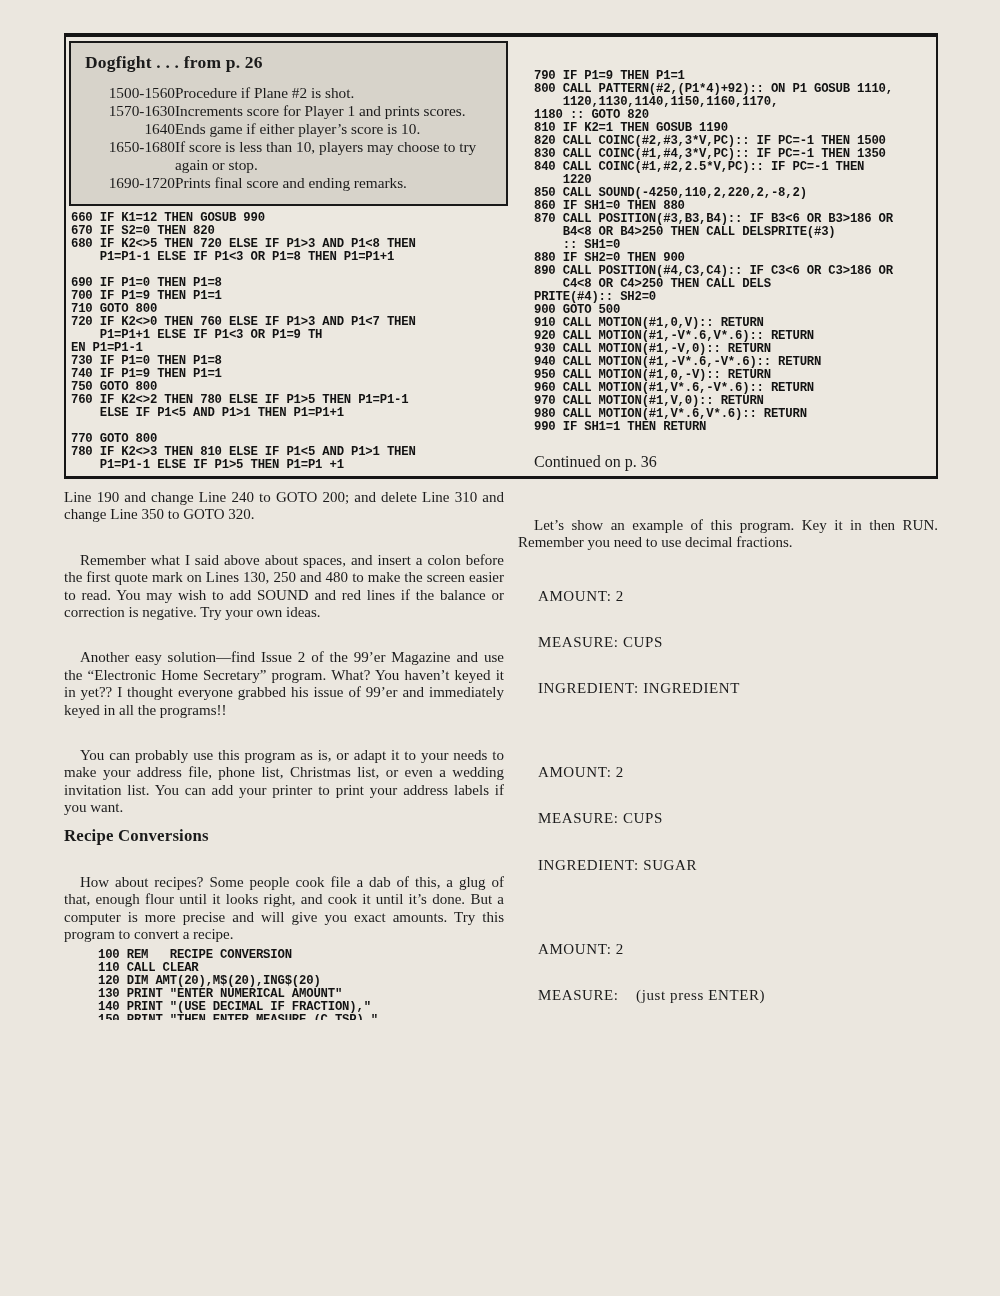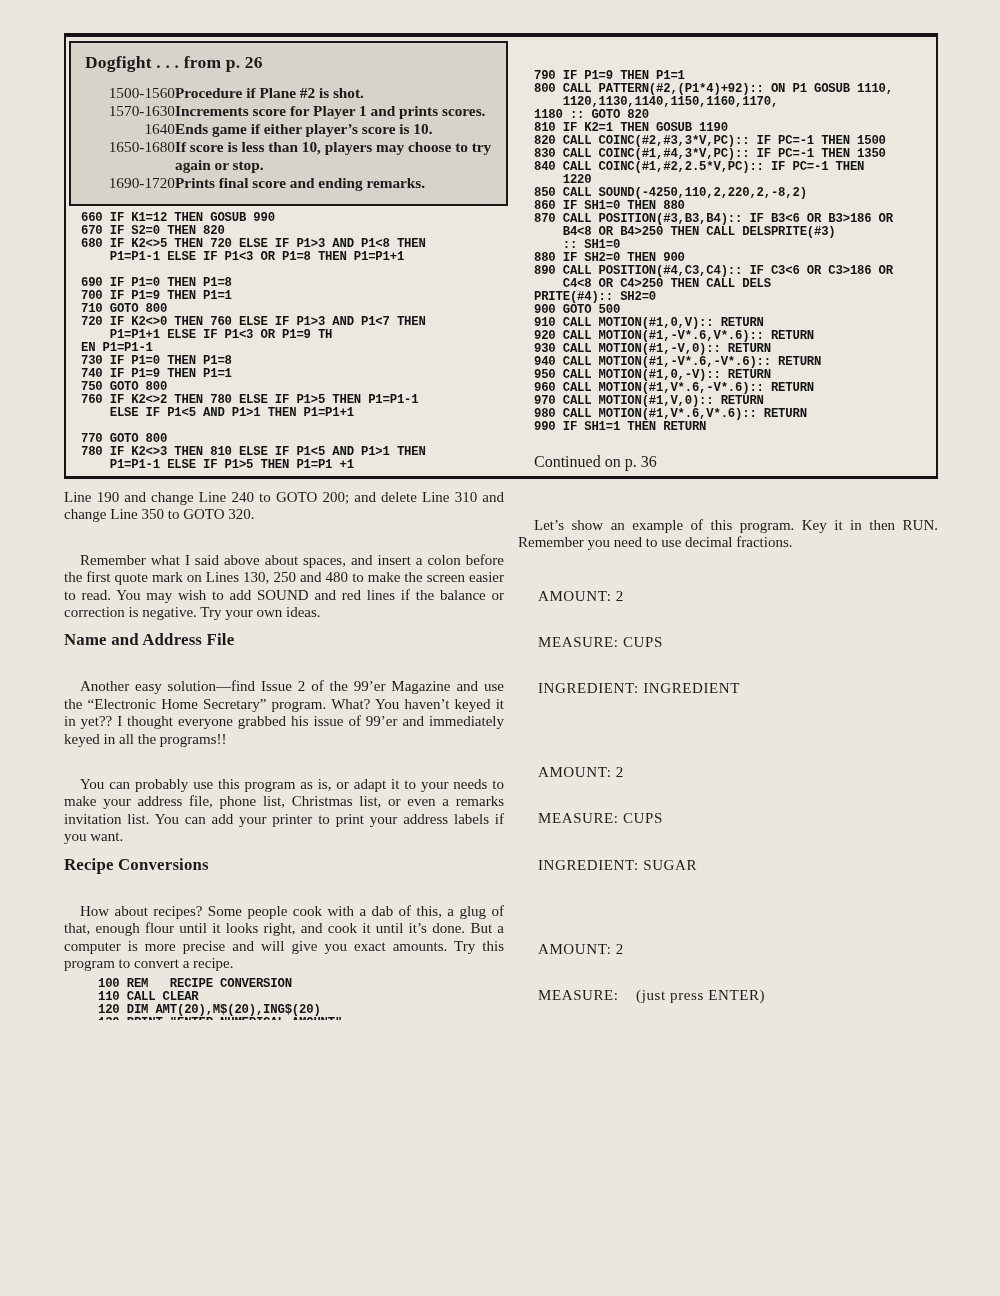--- a/index.html
+++ b/index.html
@@ -32,32 +32,32 @@
 
   .dogfight-panel {
     background:#d7d3ca;
     border:2px solid #191919;
     margin:1px 16px 6px 0;
     padding:9px 8px 12px 14px;
   }
   .dg-title { font-size:17.5px; font-weight:700; letter-spacing:.2px; margin-bottom:11px; }
   .dg-row { display:flex; font-size:15.3px; line-height:18px; }
   .dg-range { width:90px; flex:none;text-align:right; }
-  .dg-desc { flex:1;font-weight:bold; }
+  .dg-desc { flex:1; }
 
   .code {
     font-family:"Liberation Mono", monospace;
     font-weight:700;
     font-size:12.3px;
     line-height:13px;
     letter-spacing:-.2px;
     color:#121212;
     white-space:pre;
   }
-  .box-left > .code { margin:5px 0 0 12px; }
+  .box-left > .code { margin:5px 0 0 2px; }
   .box-right > .code { margin-top:30px; }
   .continued {
     margin-top:auto;
     text-align:left;
     font-size:16px;
     padding:3px 4px 1px 0;
   }
 
   
   .columns { display:flex; gap:14px; margin-top:10px; }
@@ -174,26 +174,25 @@
       <div class="continued">Continued on p. 36</div>
     </div>
   </div>
 
   <div class="columns">
 
     <div class="left-col">
       <p>Line 190 and change Line 240 to GOTO 200; and delete Line 310 and change Line 350 to GOTO 320.</p>
       <p class="indent">Remember what I said above about spaces, and insert a colon before the first quote mark on Lines 130, 250 and 480 to make the screen easier to read. You may wish to add SOUND  and red lines if the balance or correction is negative. Try your own ideas.</p>
 
-      <h3>Name and Address File</h3>
       <p class="indent"><span>Another easy solution—find Issue 2 of the </span><span class="i">99’er Magazine</span><span> and use the “Electronic Home Secretary” program. What? You haven’t keyed it in yet?? I thought </span><span class="i">everyone</span><span> grabbed his issue of </span><span class="i">99’er</span><span> and immediately keyed in </span><span class="i">all</span><span> the programs!!</span></p>
-      <p class="indent">You can probably use this program as is, or adapt it to your needs to make your address file, phone list, Christmas list, or even a remarks invitation list. You can add your printer to print your address labels if you want.</p>
+      <p class="indent">You can probably use this program as is, or adapt it to your needs to make your address file, phone list, Christmas list, or even a wedding invitation list. You can add your printer to print your address labels if you want.</p>
 
       <h3>Recipe Conversions</h3>
-      <p class="indent">How about recipes? Some people cook with a dab of this, a glug of that, enough flour until it looks right, and cook it until it’s done. But a computer is more precise and will give you exact amounts. Try this program to convert a recipe.</p>
+      <p class="indent">How about recipes? Some people cook file a dab of this, a glug of that, enough flour until it looks right, and cook it until it’s done. But a computer is more precise and will give you exact amounts. Try this program to convert a recipe.</p>
 
       <pre class="code code-listing">100 REM   RECIPE CONVERSION
 110 CALL CLEAR
 120 DIM AMT(20),M$(20),ING$(20)
 130 PRINT "ENTER NUMERICAL AMOUNT"
 140 PRINT "(USE DECIMAL IF FRACTION),"
 150 PRINT "THEN ENTER MEASURE (C,TSP),"
 160 PRINT "THEN ENTER INGREDIENT."
 170 PRINT :"ENTER '0' TO END RECIPE."::
 180 INPUT "AMOUNT: ":AMT(I)

